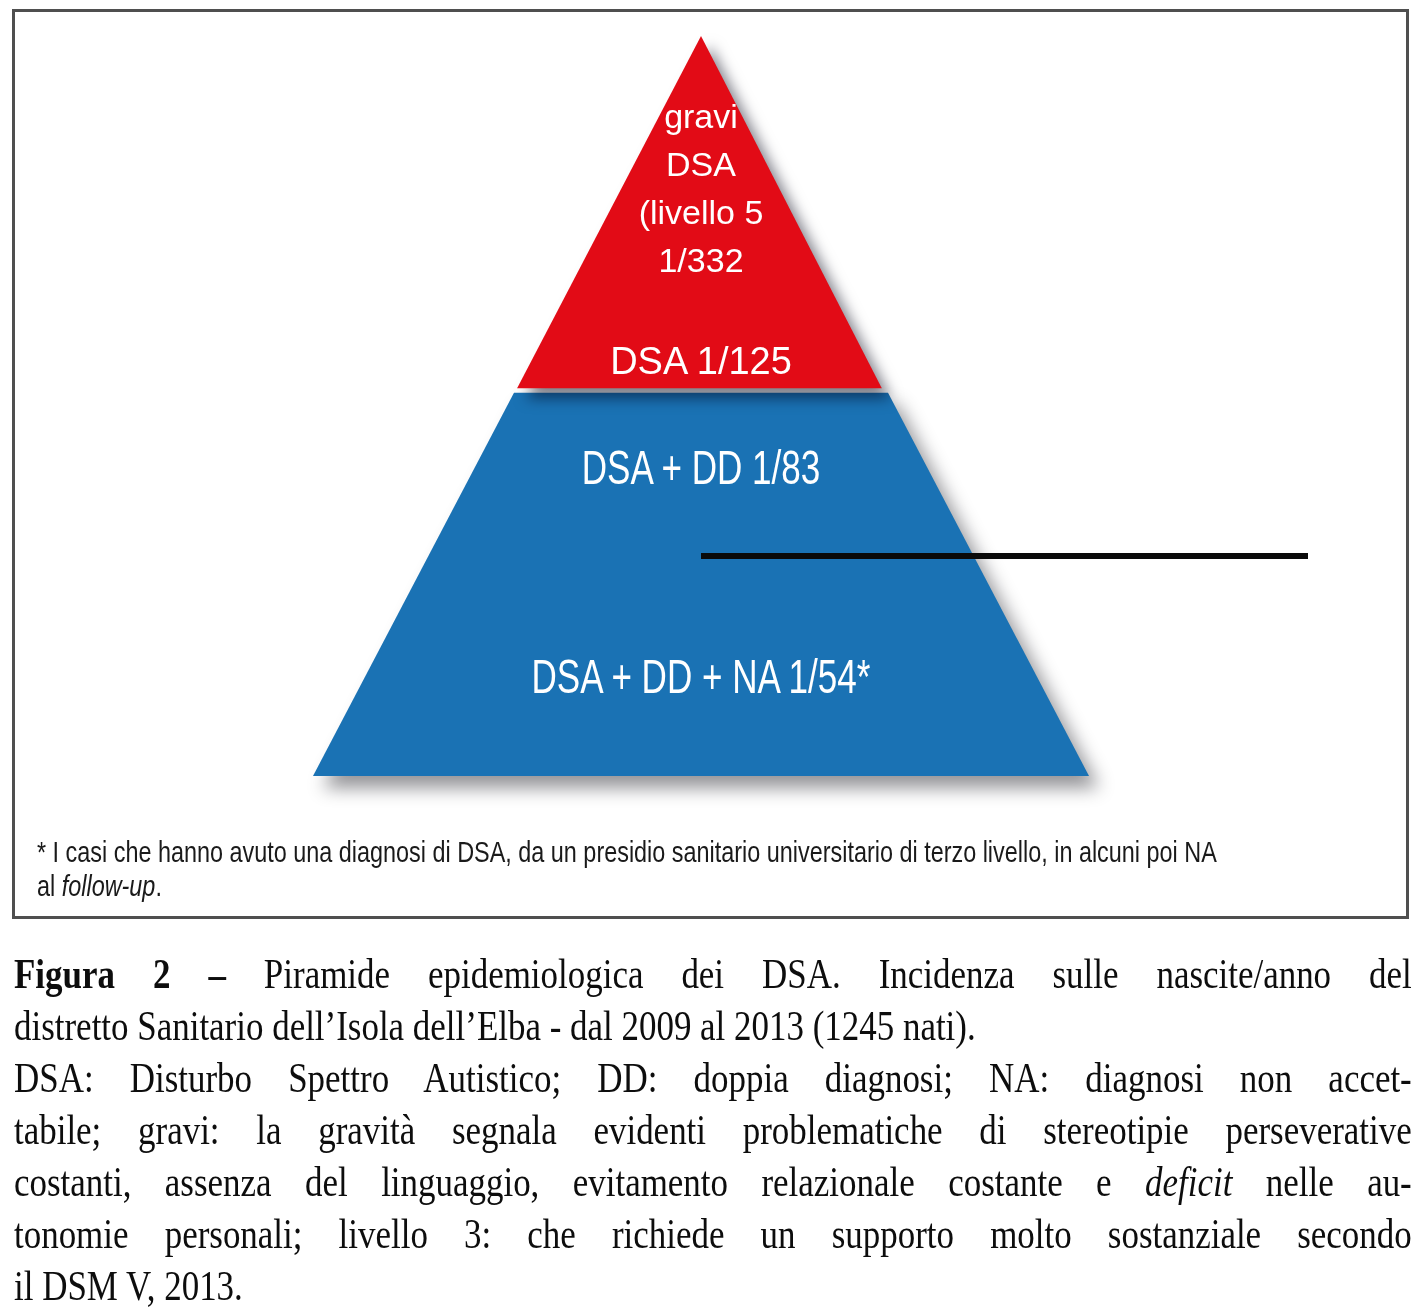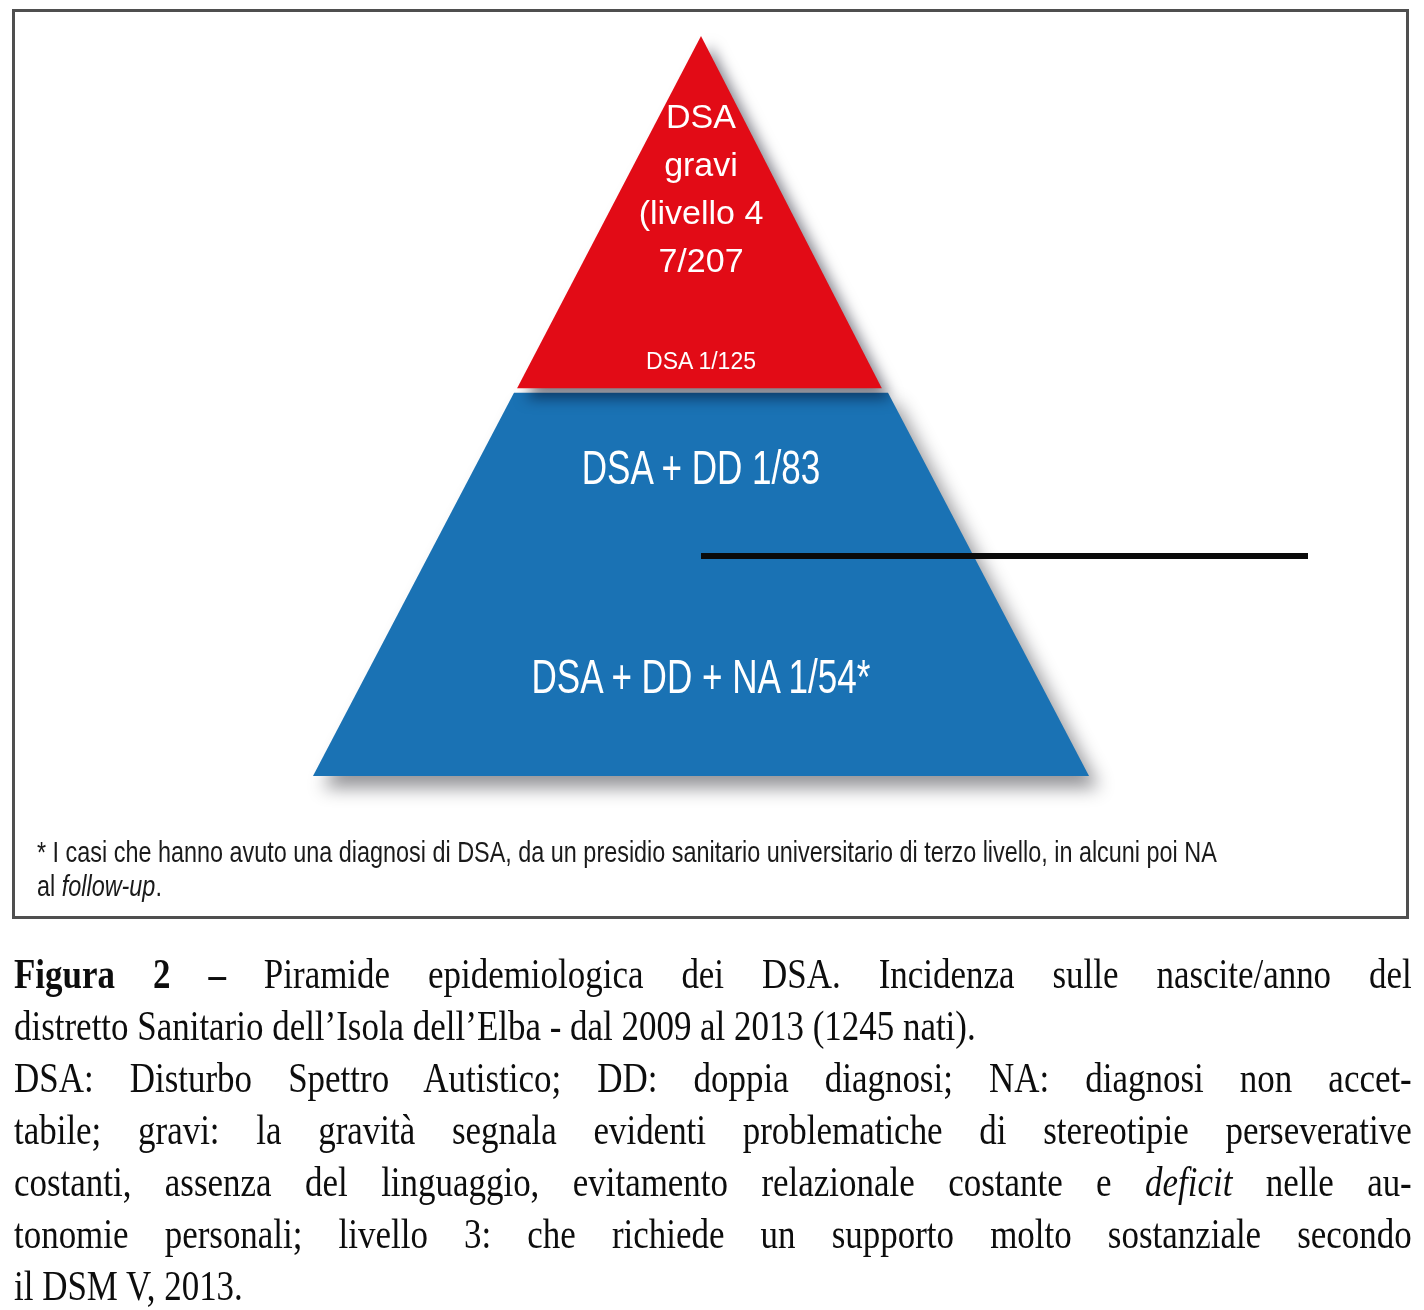--- a/index.html
+++ b/index.html
@@ -18,21 +18,21 @@
   .shape{position:absolute;inset:0;}
   .blue-shape{background:#1a72b4;
     clip-path:polygon(25.9% 48.2%, 74.1% 48.2%, 100% 100%, 0% 100%);}
   .red-shape{background:#e20b16;
     clip-path:polygon(50% 0%, 73.3% 47.6%, 26.3% 47.6%);}
 
   .divider{position:absolute;left:388px;top:517px;width:607px;height:6px;background:#0a0a0a;}
 
   .pyr-text{color:#ffffff;text-align:center;position:absolute;left:0;right:0;}
   .red-lines{top:56px;font-size:34px;line-height:48px;}
-  .red-base-label{top:301px;font-size:23px;line-height:48px;}
+  .red-base-label{top:301px;font-size:38px;line-height:48px;}
   .blue-label{font-size:48px;line-height:52px;transform:scaleX(0.73);}
   .blue-label-1{top:406px;}
   .blue-label-2{top:615px;}
 
   
   .footnote{position:absolute;left:22px;top:823px;width:1839px;
             font-size:30px;line-height:34px;color:#1a1a1a;
             transform:scaleX(0.78);transform-origin:left top;white-space:nowrap;}
   .footnote em{font-style:italic;}
 
@@ -58,24 +58,24 @@
         <div class="shape blue-shape"></div>
       </div>
 
       <div class="shape-wrap red-wrap">
         <div class="shape red-shape"></div>
       </div>
 
       <div class="divider"></div>
 
       <div class="pyr-text red-lines">
+        <div>gravi</div>
         <div>DSA</div>
-        <div>gravi</div>
-        <div>(livello 4</div>
-        <div>7/207</div>
+        <div>(livello 5</div>
+        <div>1/332</div>
       </div>
 
       <div class="pyr-text red-base-label">DSA 1/125</div>
 
       <div class="pyr-text blue-label blue-label-1">DSA + DD 1/83</div>
 
       <div class="pyr-text blue-label blue-label-2">DSA + DD + NA 1/54*</div>
 
     </div>
 

